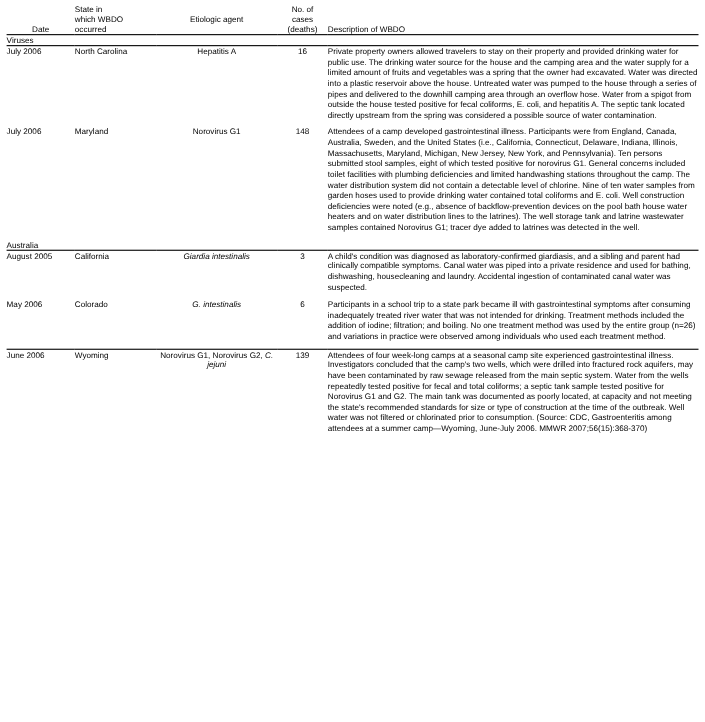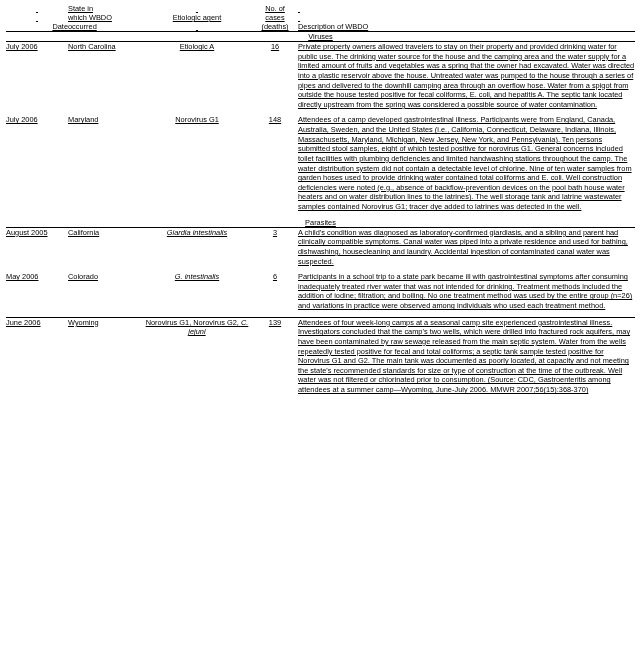--- a/index.html
+++ b/index.html
@@ -14,42 +14,41 @@
     font-size: 7.4px;
     color: #000000;
     overflow: hidden;
   }
   .page {
     width: 641px;
     height: 464px;
     position: relative;
     box-sizing: border-box;
     padding: 4px 6px 0 6px;
-    text-decoration: underline;
   }
   table.wbdo {
     width: 629px;
     border-collapse: collapse;
     table-layout: fixed;
   }
   table.wbdo td, table.wbdo th {
     vertical-align: top;
     padding: 0;
     font-weight: normal;
   }
   
   .hdr-cell {
     text-align: center;
     font-size: 7.4px;
     line-height: 1.22;
     padding-bottom: 2px;
     vertical-align: bottom;
   }
   .hdr-cell.left {
-    text-align: right;
+    text-align: center;
   }
   .row-date .hdr-cell {
     vertical-align: bottom;
   }
   .rule-top td {
     border-top: 1px solid #000;
     height: 0;
     font-size: 0;
     line-height: 0;
     padding: 0;
@@ -61,21 +60,20 @@
     line-height: 0;
     padding: 0;
   }
   .section-row td {
     padding-top: 2px;
     padding-bottom: 1px;
     font-size: 7.4px;
   }
   .section-label {
     font-size: 7.8px;
-    text-align: center;
   }
   .data-row td {
     padding-top: 4px;
     padding-bottom: 3px;
     line-height: 1.3;
     font-size: 7.4px;
   }
   .c-date { width: 62px; padding-right: 4px; }
   .c-state { width: 74px; padding-right: 4px; text-align: left; }
   .c-agent { width: 110px; padding-right: 6px; text-align: center; }
@@ -127,41 +125,41 @@
     <tr class="section-row">
       <td colspan="5" class="section-label">Viruses</td>
     </tr>
     <tr class="rule-thin">
       <td colspan="5"></td>
     </tr>
 
     <tr class="data-row">
       <td class="c-date">July 2006</td>
       <td class="c-state">North Carolina</td>
-      <td class="c-agent">Etiologic A</td>
+      <td class="c-agent">Hepatitis A</td>
       <td class="c-cases">16</td>
       <td class="c-desc">Private property owners allowed travelers to stay on their property and provided drinking water for public use. The drinking water source for the house and the camping area and the water supply for a limited amount of fruits and vegetables was a spring that the owner had excavated. Water was directed into a plastic reservoir above the house. Untreated water was pumped to the house through a series of pipes and delivered to the downhill camping area through an overflow hose. Water from a spigot from outside the house tested positive for fecal coliforms, E. coli, and hepatitis A. The septic tank located directly upstream from the spring was considered a possible source of water contamination.</td>
     </tr>
     <tr class="spacer-row">
           <td colspan="5"></td>
         </tr>
 
     <tr class="data-row">
       <td class="c-date">July 2006</td>
       <td class="c-state">Maryland</td>
       <td class="c-agent">Norovirus G1</td>
       <td class="c-cases">148</td>
       <td class="c-desc">Attendees of a camp developed gastrointestinal illness. Participants were from England, Canada, Australia, Sweden, and the United States (i.e., California, Connecticut, Delaware, Indiana, Illinois, Massachusetts, Maryland, Michigan, New Jersey, New York, and Pennsylvania). Ten persons submitted stool samples, eight of which tested positive for norovirus G1. General concerns included toilet facilities with plumbing deficiencies and limited handwashing stations throughout the camp. The water distribution system did not contain a detectable level of chlorine. Nine of ten water samples from garden hoses used to provide drinking water contained total coliforms and E. coli. Well construction deficiencies were noted (e.g., absence of backflow-prevention devices on the pool bath house water heaters and on water distribution lines to the latrines). The well storage tank and latrine wastewater samples contained Norovirus G1; tracer dye added to latrines was detected in the well.</td>
     </tr>
     <tr class="spacer-row">
           <td colspan="5"></td>
         </tr>
 
     <tr class="section-row">
-      <td colspan="5" class="section-label">Parasites</td>
+      <td colspan="5" class="section-label">Australia</td>
     </tr>
     <tr class="rule-thin">
       <td colspan="5"></td>
     </tr>
 
     <tr class="data-row">
       <td class="c-date">August 2005</td>
       <td class="c-state">California</td>
       <td class="c-agent italic">Giardia intestinalis</td>
       <td class="c-cases">3</td>

